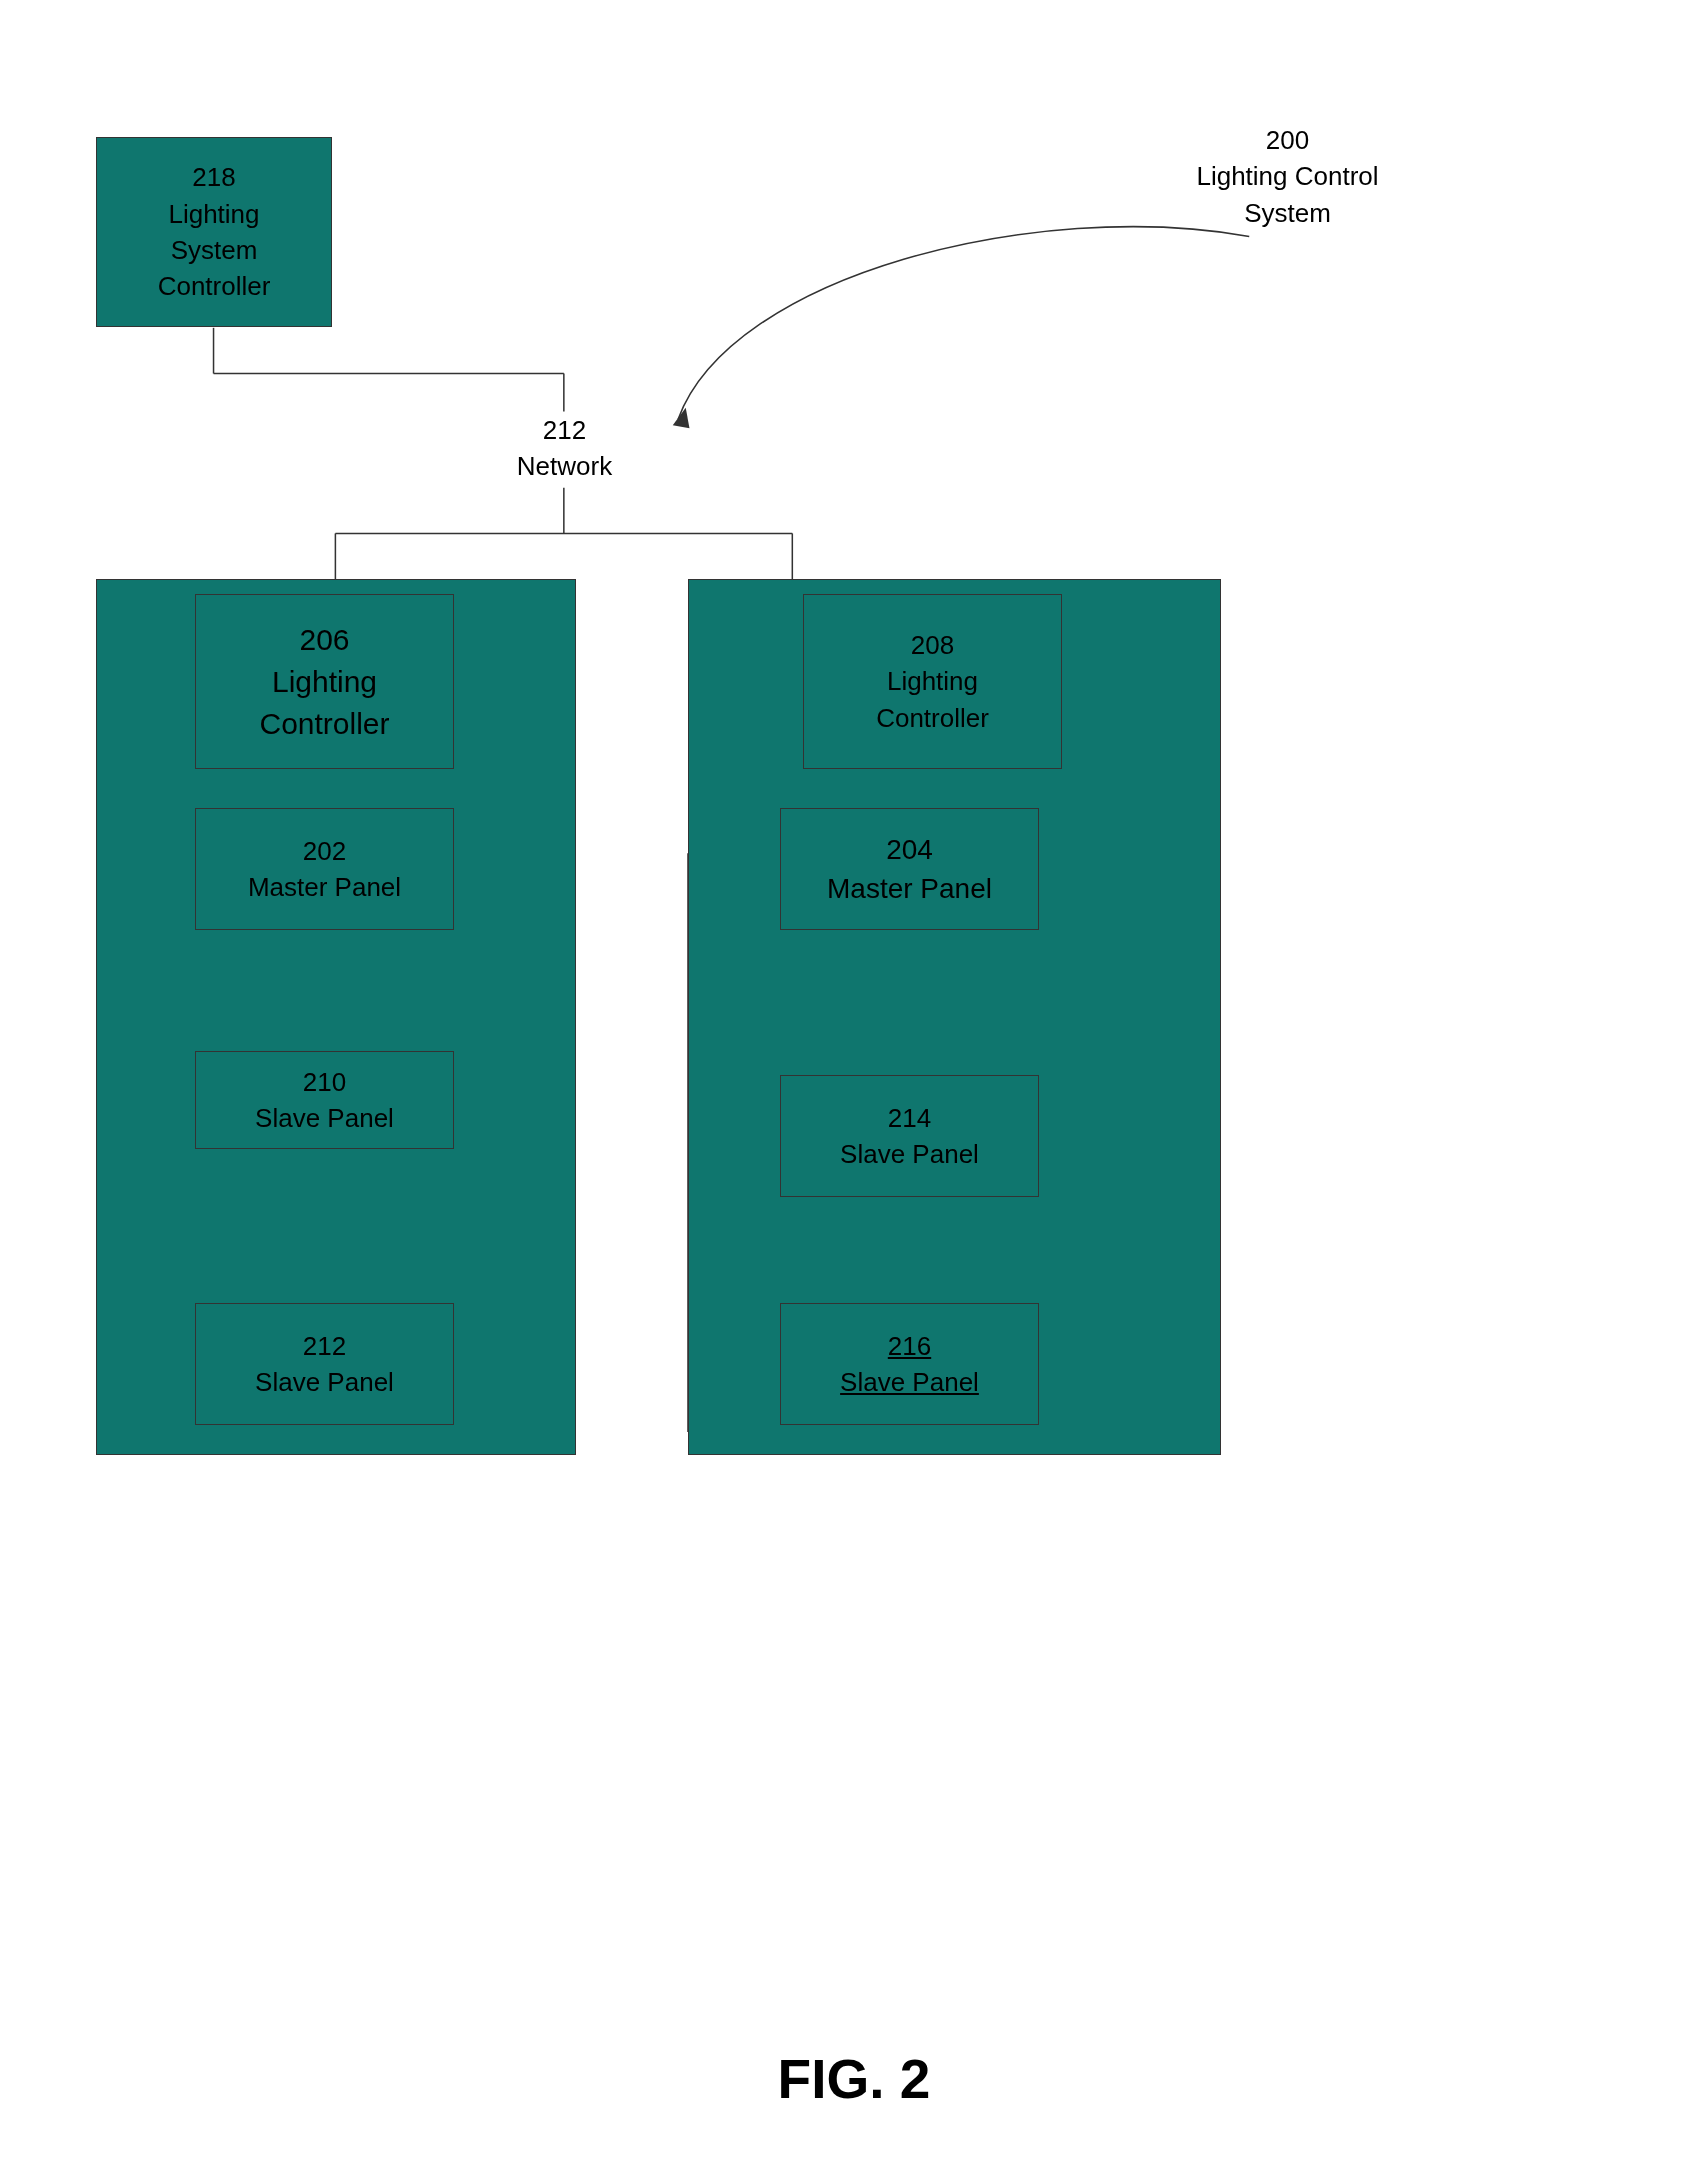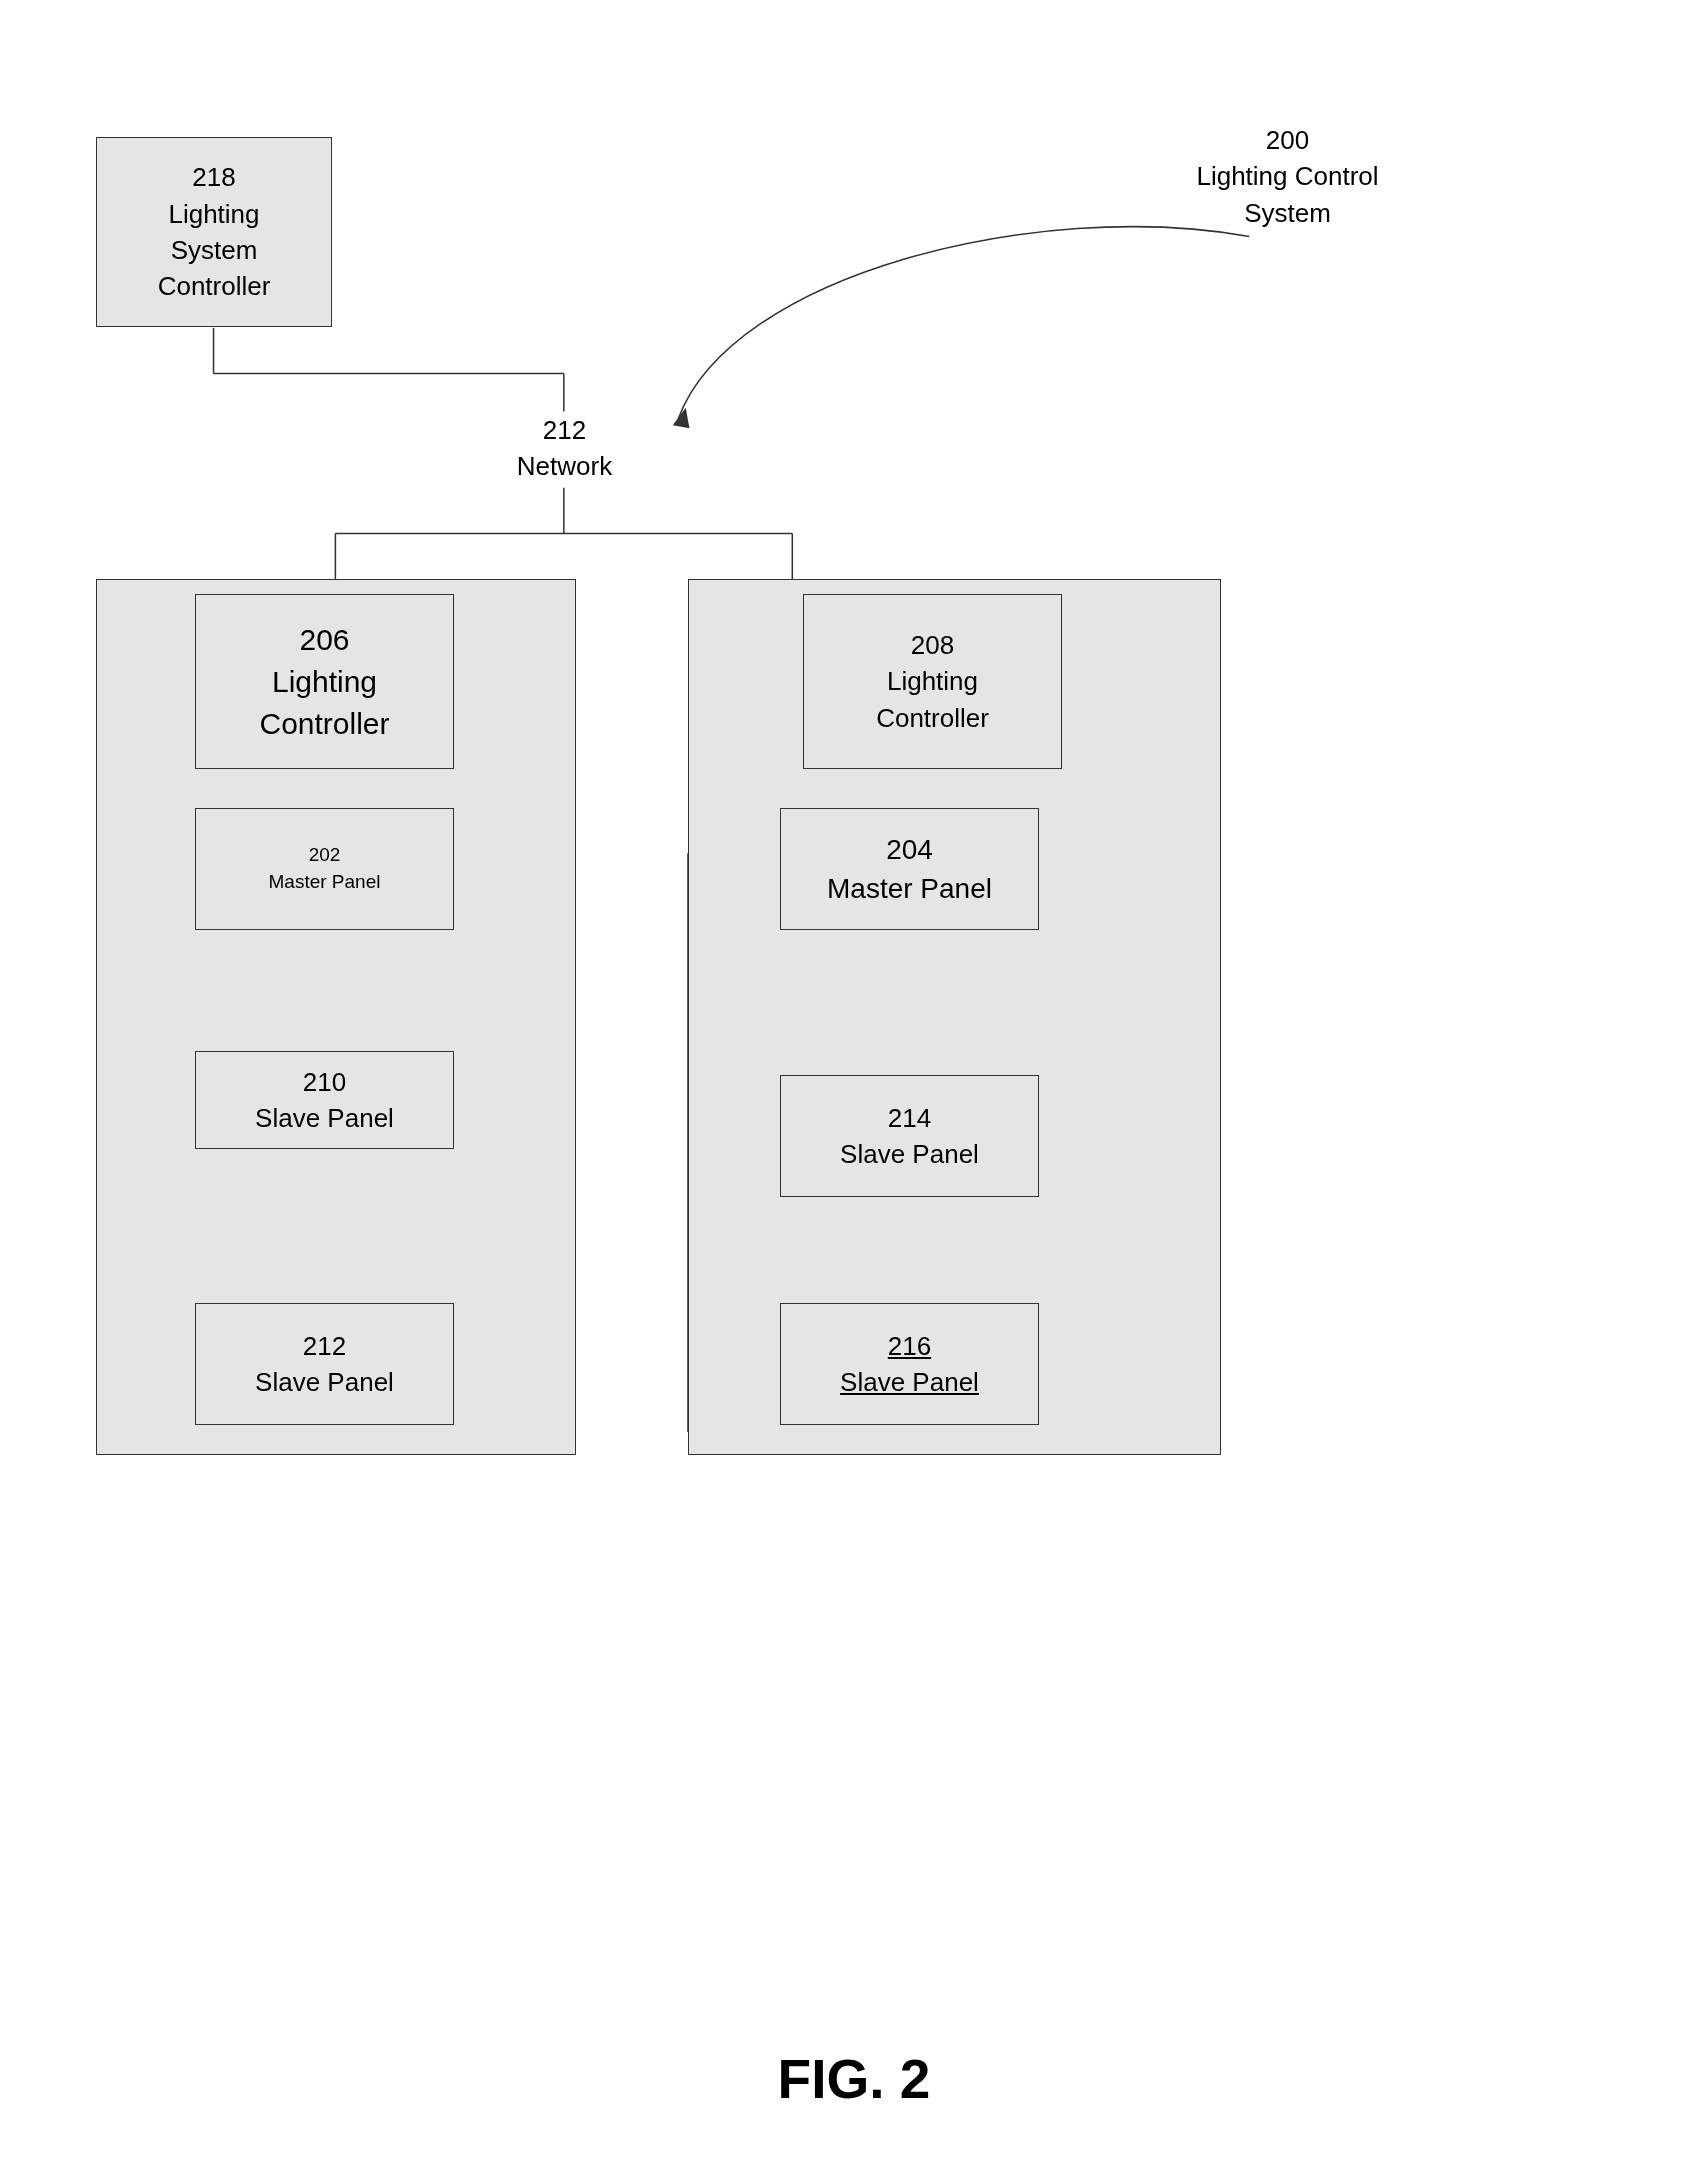--- a/index.html
+++ b/index.html
@@ -14,21 +14,21 @@
     .diagram-container {
       position: absolute;
       top: 46px;
       left: 46px;
       right: 46px;
       bottom: 152px;
     }
     .box {
       position: absolute;
       border: 1.5px solid #333;
-      background: #e5e5e5;
+      background: #0f766e;
       display: flex;
       flex-direction: column;
       align-items: center;
       justify-content: center;
       text-align: center;
       font-size: 24.4px;
       line-height: 1.4;
     }
     .label-only {
       position: absolute;
@@ -104,21 +104,21 @@
   <div class="box" style="left:50px; top:533px; width:480px; height:876px; border:1.5px solid #333;">
   </div>
 
   <div class="box" style="left:149px; top:548px; width:259px; height:175px;">
     <span style="white-space:pre-line; font-size:30px;">206
 Lighting
 Controller</span>
   </div>
 
   <div class="box" style="left:149px; top:762px; width:259px; height:122px;">
-    <span style="white-space:pre-line; font-size:19px;">202
+    <span style="white-space:pre-line; font-size:26px;">202
 Master Panel</span>
   </div>
 
   <div class="box" style="left:149px; top:1005px; width:259px; height:98px;">
     <span style="white-space:pre-line; font-size:26px;">210
 Slave Panel</span>
   </div>
 
   <div class="box" style="left:149px; top:1257px; width:259px; height:122px;">
     <span style="white-space:pre-line; font-size:26px;">212

